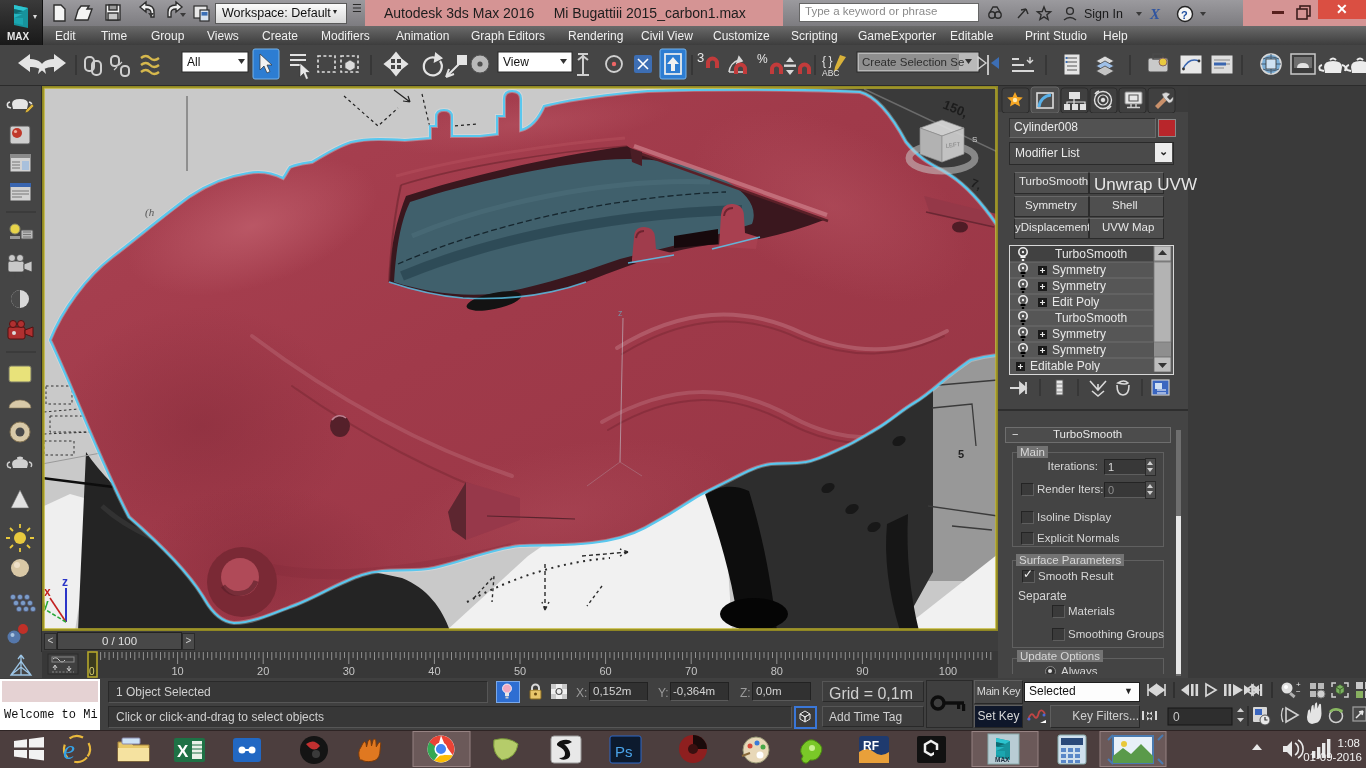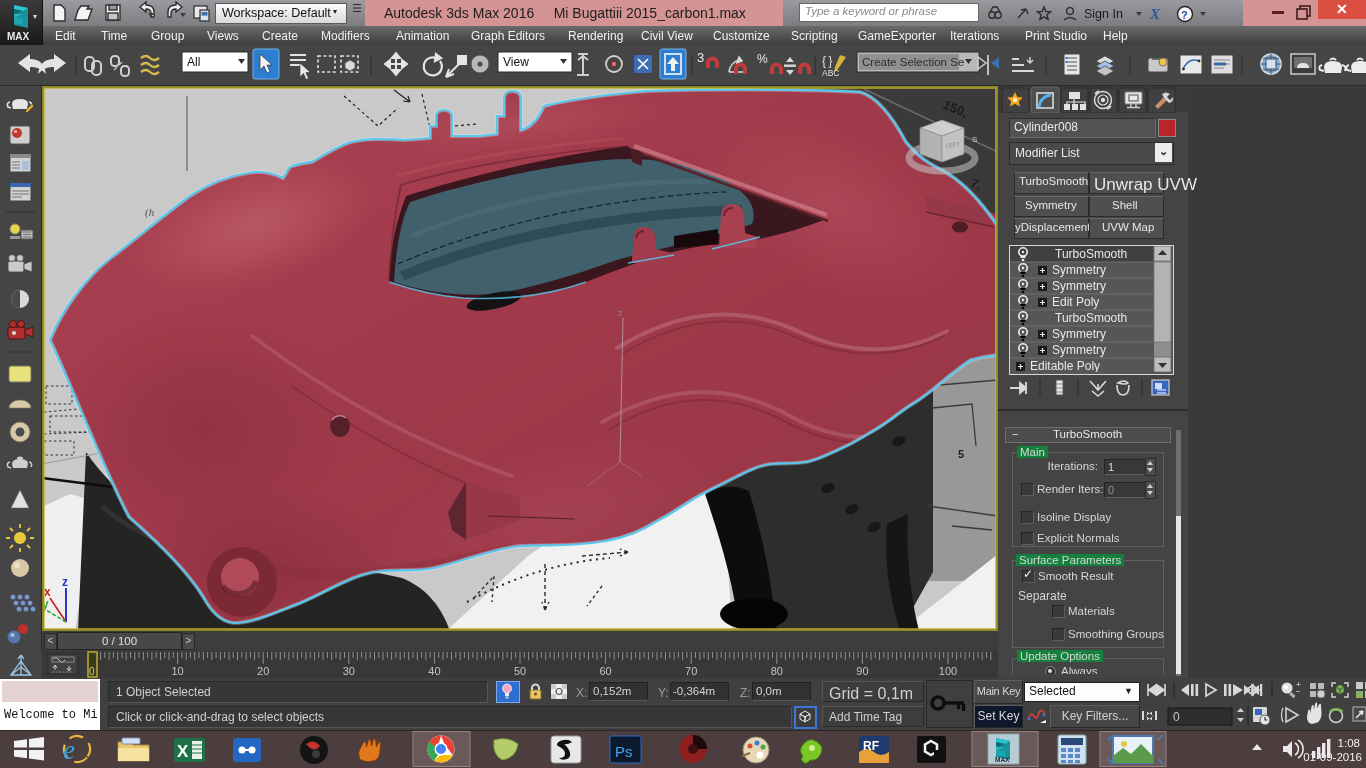--- a/index.html
+++ b/index.html
@@ -36,21 +36,21 @@
  </g>
  <rect x="159.5" y="12" width="6" height="3.6" fill="#3b6fb6"></rect>
 </svg>
 
 <div class="abs" style="left:215px;top:3px;width:130px;height:19px;background:linear-gradient(#fbfbfb,#d9d9d9);border:1px solid #5a5a5a;"></div>
 <div class="tx" style="left:222px;top:5.5px;font-size:12.5px;color:#101010;">Workspace: Default</div>
 <div class="tx" style="left:333px;top:7px;font-size:8px;color:#222;">▾</div>
 <div class="tx" style="left:352px;top:2px;font-size:11px;color:#2a2a2a;">☰</div>
 
 <div class="abs" style="left:799px;top:3px;width:178px;height:17px;background:#fff;border:1px solid #666;"></div>
-<div class="tx" style="left:805px;top:5px;font-size:11.5px;font-style:italic;color:#8a8a8a;">Type a keyword or phrase</div>
+<div class="tx" style="left:805px;top:5px;font-size:11.5px;color:#8a8a8a;">Type a keyword or phrase</div>
 <svg class="abs" style="left:984px;top:2px;" width="260" height="22" viewBox="0 0 260 22">
  <g fill="none" stroke="#2c2c2c" stroke-width="1.4">
   <circle cx="8" cy="13" r="3.2"></circle>
       <circle cx="14" cy="13" r="3.2"></circle>
       <path d="M6 10 l3 -5 4 0 3 5"></path>
   <path d="M34 16 l8 -9 m0 0 l2 5 m-2 -5 l-5 1"></path>
   <path d="M60 5 l1.8 4.5 4.8 .3 -3.7 3 1.2 4.7 -4.1 -2.6 -4.1 2.6 1.2 -4.7 -3.7 -3 4.8 -.3 z"></path>
   <circle cx="86" cy="9" r="3.4"></circle>
       <path d="M80 18 q6 -5 12 0"></path>
  </g>
@@ -89,21 +89,21 @@
 <span class="tx" style="left:207px;">Views</span>
 <span class="tx" style="left:262px;">Create</span>
 <span class="tx" style="left:321px;">Modifiers</span>
 <span class="tx" style="left:396px;">Animation</span>
 <span class="tx" style="left:471px;">Graph Editors</span>
 <span class="tx" style="left:568px;">Rendering</span>
 <span class="tx" style="left:641px;">Civil View</span>
 <span class="tx" style="left:713px;">Customize</span>
 <span class="tx" style="left:791px;">Scripting</span>
 <span class="tx" style="left:858px;">GameExporter</span>
-<span class="tx" style="left:950px;">Iterations</span>
+<span class="tx" style="left:950px;">Editable</span>
 <span class="tx" style="left:1025px;">Print Studio</span>
 <span class="tx" style="left:1103px;">Help</span>
 </div>
 
 <div class="abs" style="left:0;top:45px;width:1366px;height:41px;background:#454545;border-bottom:1px solid #2b2b2b;box-sizing:border-box;"></div>
 <svg class="abs" style="left:0;top:45px;" width="1366" height="40" viewBox="0 0 1366 40">
  <g fill="#e4e4e4">
   <path d="M18 18 L30 9 L30 14 Q44 14 46 29 Q39 21 30 22 L30 27 Z"></path>
   <path d="M66 18 L54 9 L54 14 Q40 14 38 29 Q45 21 54 22 L54 27 Z"></path>
  </g>
@@ -681,21 +681,21 @@
   <path d="M151 13 h9 m-9 3 h9" stroke="#fff" stroke-width="1.2"></path>
  </g>
 </svg>
 
 <style>
 .cb{position:absolute;width:11px;height:11px;background:#3a3a3a;border:1px solid #242424;border-bottom-color:#5e5e5e;border-right-color:#5e5e5e;}
 .lbl{position:absolute;font-size:11.5px;color:#d6d6d6;white-space:nowrap;}
 .fld{position:absolute;width:38px;height:14px;background:#383838;border:1px solid #242424;border-bottom-color:#5e5e5e;border-right-color:#5e5e5e;font-size:11px;color:#dadada;padding-left:3px;line-height:14px;}
 .spn{position:absolute;width:9px;height:16px;background:#4e4e4e;border:1px solid #2a2a2a;}
 .grp{position:absolute;border:1px solid #606060;}
-.glb{position:absolute;font-size:11.5px;color:#d6d6d6;background:#15803d;padding:0 3px;white-space:nowrap;}
+.glb{position:absolute;font-size:11.5px;color:#d6d6d6;background:#737373;padding:0 3px;white-space:nowrap;}
 </style>
 <div class="abs" style="left:998px;top:409px;width:190px;height:2px;background:#2e2e2e;"></div>
 <div class="abs" style="left:1005px;top:427px;width:164px;height:14px;background:#4c4c4c;border:1px solid #6e6e6e;"></div>
 <div class="tx" style="left:1012px;top:428px;font-size:11px;color:#e8e8e8;">−</div>
 <div class="tx" style="left:1053px;top:428px;font-size:11.5px;color:#e8e8e8;">TurboSmooth</div>
 <div class="grp" style="left:1012px;top:452px;width:150px;height:93px;"></div>
 <div class="glb" style="left:1017px;top:446px;">Main</div>
 <div class="lbl" style="left:1020px;top:460px;width:78px;text-align:right;">Iterations:</div>
 <div class="fld" style="left:1104px;top:459px;">1</div>
 <div class="spn" style="left:1145px;top:458px;"></div>
@@ -1034,21 +1034,21 @@
 <div class="abs" style="left:974px;top:705px;width:47px;height:21px;background:#0f172a;border:1px solid #5e5e5e;border-bottom-color:#272727;border-right-color:#272727;color:#d8d8d8;font-size:12px;text-align:center;line-height:20px;">Set Key</div>
 <div class="abs" style="left:1024px;top:682px;width:114px;height:18px;background:#fdfdfd;border:1px solid #1e1e1e;"></div>
 <div class="tx" style="left:1029px;top:684px;font-size:12px;color:#111;">Selected</div>
 <div class="tx" style="left:1124px;top:686px;font-size:9px;color:#222;">▼</div>
 <svg class="abs" style="left:1026px;top:706px;" width="22" height="20" viewBox="0 0 22 20">
  <path d="M2 14 q3 -9 6 -4 t5 -4 q3 -4 6 2" fill="none" stroke="#c04545" stroke-width="1.8"></path>
  <circle cx="3" cy="13" r="1.5" fill="#4a6ad8"></circle>
     <circle cx="18" cy="9" r="1.5" fill="#4a6ad8"></circle>
  <path d="M14 17 l6 0 0 -3 z" fill="#fff"></path>
 </svg>
-<div class="abs" style="left:1050px;top:705px;width:88px;height:21px;background:#474747;border:1px solid #5e5e5e;border-bottom-color:#272727;border-right-color:#272727;color:#d0d0d0;font-size:12px;text-align:center;line-height:20px;">Key Filters...</div>
+<div class="abs" style="left:1050px;top:705px;width:88px;height:21px;background:#474747;border:1px solid #5e5e5e;border-bottom-color:#272727;border-right-color:#272727;color:#d0d0d0;font-size:12px;text-align:right;line-height:20px;">Key Filters...</div>
 <svg class="abs" style="left:1140px;top:678px;" width="226" height="52" viewBox="0 0 226 52">
  <g fill="#d8d8d8" stroke="#d8d8d8">
   <path d="M8 6 v12 M25 6 v12 M16 7 l-7 5 7 5 z M17 7 l7 5 -7 5 z" stroke-width="1.6" fill="none"></path>
   <path d="M9 12 l7 -5 v10 z M24 12 l-7 -5 v10 z" stroke="none"></path>
   <line x1="34" y1="4" x2="34" y2="20" stroke="#2a2a2a" stroke-width="1.4"></line>
   <path d="M41 12 l8 -6 v12 z" stroke="none"></path>
       <rect x="51" y="6" width="2.6" height="12" stroke="none"></rect>
       <rect x="55.5" y="6" width="2.6" height="12" stroke="none"></rect>
   <path d="M66 6 l10 6 -10 6 z" fill="none" stroke-width="1.7"></path>
   <rect x="84" y="6" width="2.6" height="12" stroke="none"></rect>

